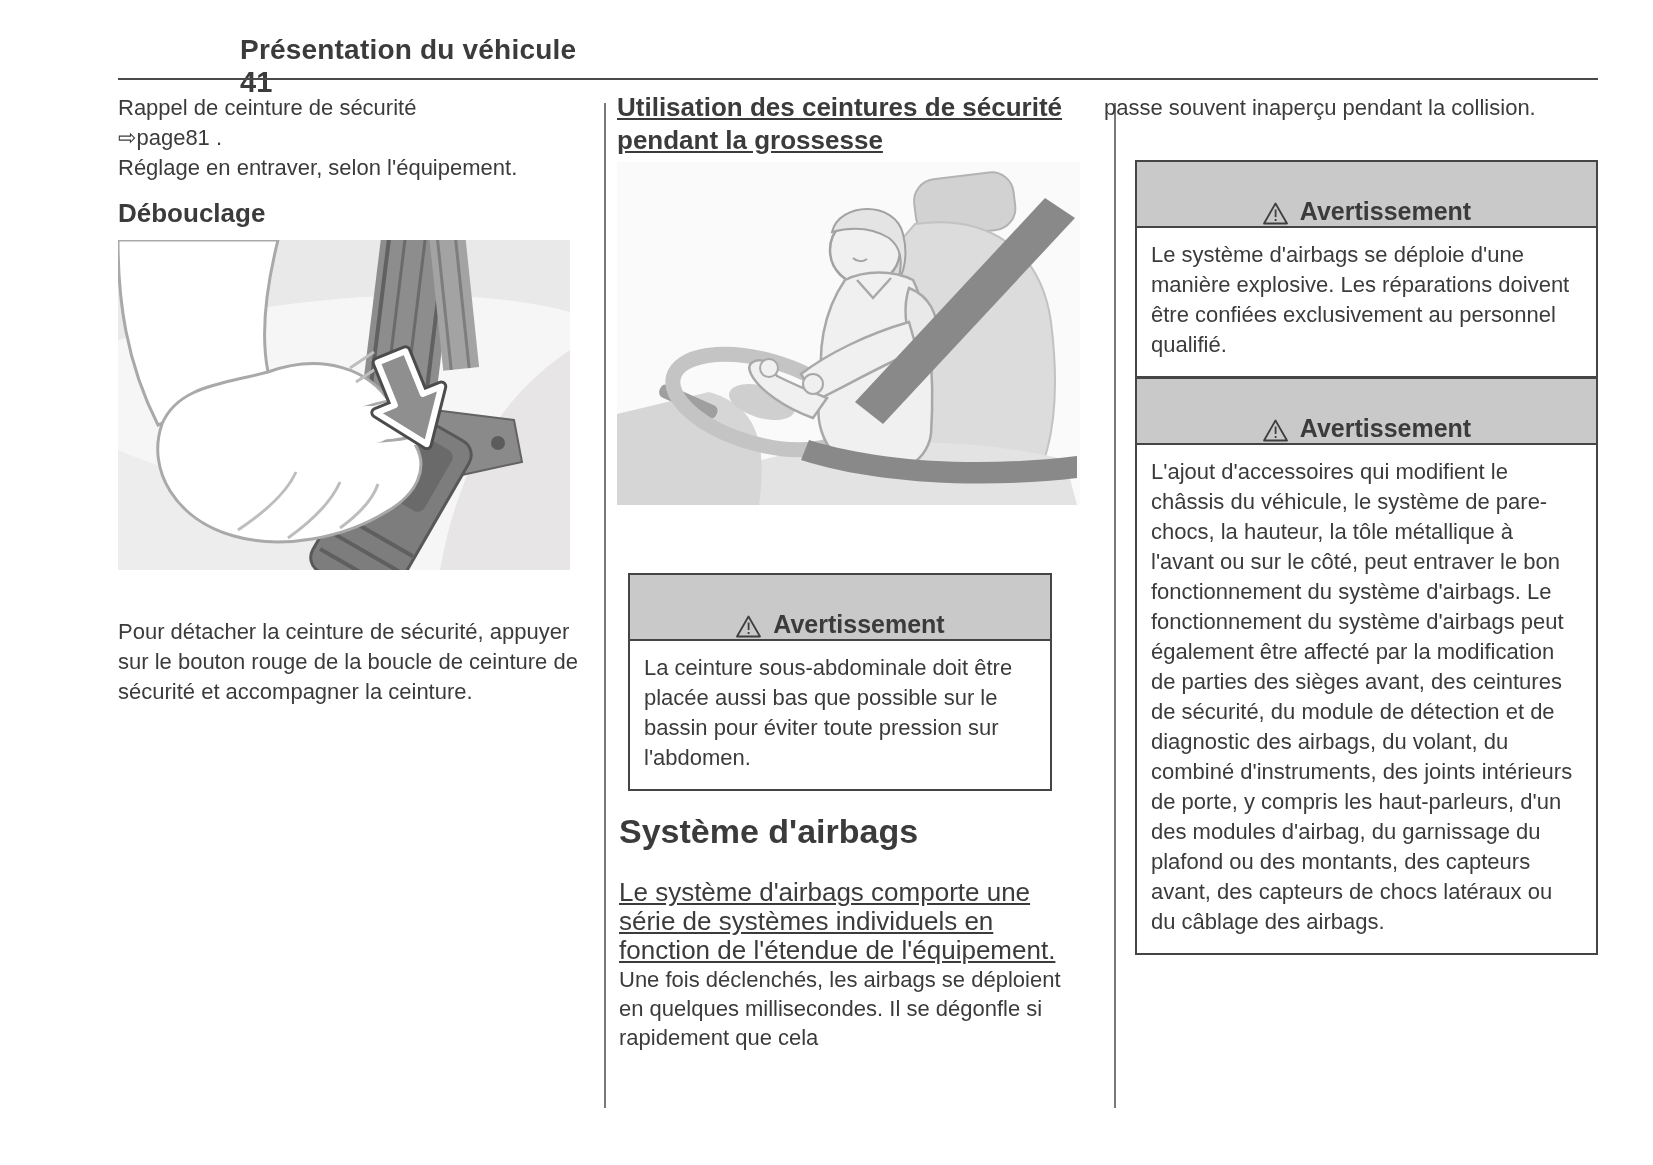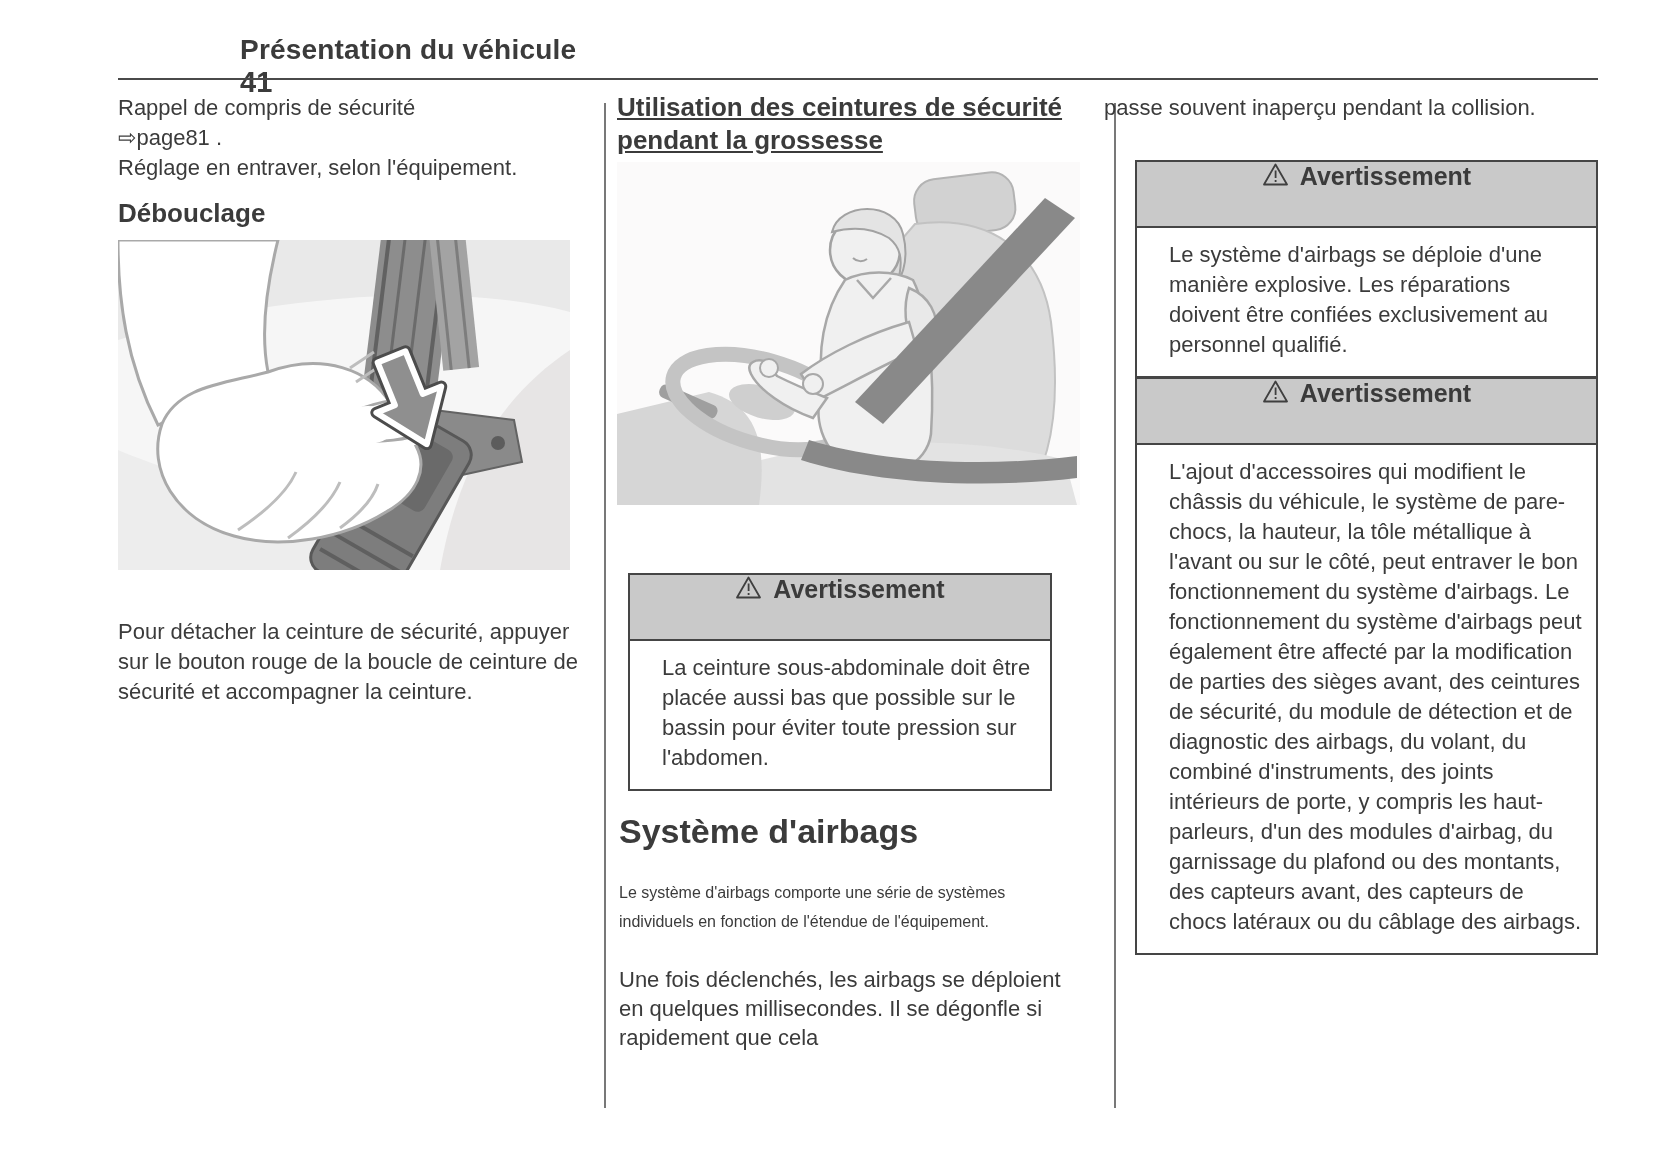--- a/index.html
+++ b/index.html
@@ -24,51 +24,51 @@
   .c1-intro{position:absolute;left:118px;top:93px;width:460px;}
   .c1-heading{position:absolute;left:118px;top:197px;}
   .fig1{position:absolute;left:118px;top:240px;width:452px;height:330px;margin:0;}
   .c1-para{position:absolute;left:118px;top:617px;width:460px;}
 
   
   .c2-heading{position:absolute;left:617px;top:91px;width:480px;white-space:pre-line;text-decoration:underline;}
   .fig2{position:absolute;left:617px;top:162px;width:463px;height:343px;margin:0;}
   .c2-warn{left:628px;top:573px;width:424px;}
   .c2-big{position:absolute;left:619px;top:812px;font-size:34px;font-weight:bold;margin:0;}
-  .c2-p1{position:absolute;left:619px;top:878px;width:448px;font-size:16px;line-height:29px;margin:0;}
+  .c2-p1{position:absolute;left:619px;top:878px;width:448px;font-size:26px;line-height:29px;margin:0;text-decoration:underline;}
   .c2-p2{position:absolute;left:619px;top:965px;width:448px;font-size:22px;line-height:29px;margin:0;}
 
   
   .c3-cont{position:absolute;left:1104px;top:93px;width:463px;}
   .c3-warn1{left:1135px;top:160px;width:463px;}
   .c3-warn2{left:1135px;top:377px;width:463px;}
 
   
   .warnbox{position:absolute;border:2px solid var(--border,#454545);background:#ffffff;box-sizing:border-box;}
   .warnhead{background:var(--warn-bg,#c9c9c9);border-bottom:2px solid var(--border,#454545);height:64px;
-            display:flex;align-items:flex-start;justify-content:center;gap:11px;font-size:25px;font-weight:bold;}
+            display:flex;align-items:flex-end;justify-content:center;gap:11px;font-size:25px;font-weight:bold;}
   .warnhead svg{display:block;}
-  .warnbody{padding:12px 14px 16px 32px;font-size:22px;line-height:30px;}
+  .warnbody{padding:12px 14px 16px 14px;font-size:22px;line-height:30px;}
 </style>
 </head>
 <body>
 
 <div id="page">
 
   <div class="header">
     <span class="header-title">Présentation du véhicule</span>
     <span class="page-number">41</span>
   </div>
   <div class="rule"></div>
 
   <div class="divider d1"></div>
   <div class="divider d2"></div>
 
   <div class="c1-intro">
-    <p class="body-txt">Rappel de compris de sécurité</p>
+    <p class="body-txt">Rappel de ceinture de sécurité</p>
     <p class="body-txt">⇨page81 .</p>
     <p class="body-txt">Réglage en entraver, selon l'équipement.</p>
   </div>
 
   <h3 class="sec-head c1-heading">Débouclage</h3>
 
   <figure class="fig1">
     <svg width="452" height="330" viewBox="0 0 452 330">
       <rect width="452" height="330" fill="#f6f6f6"></rect>
 

